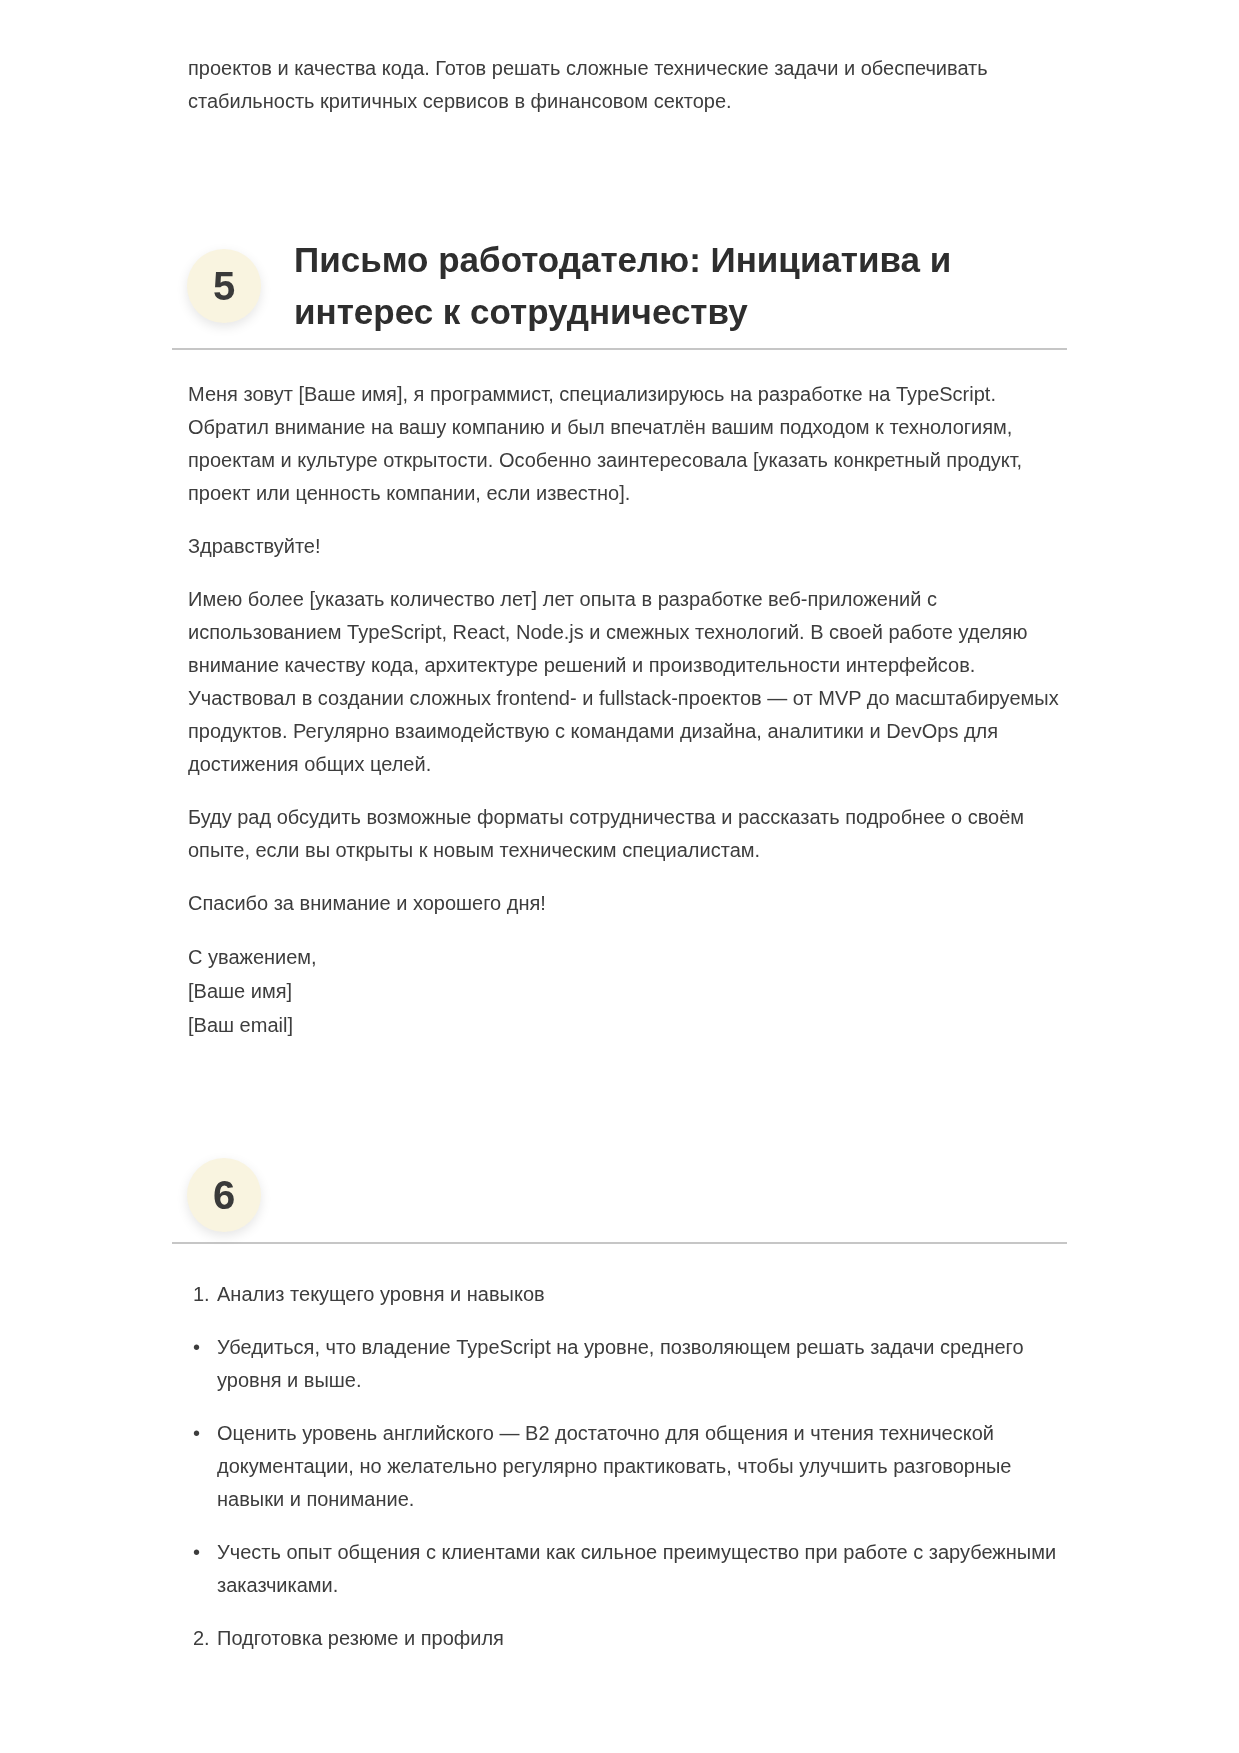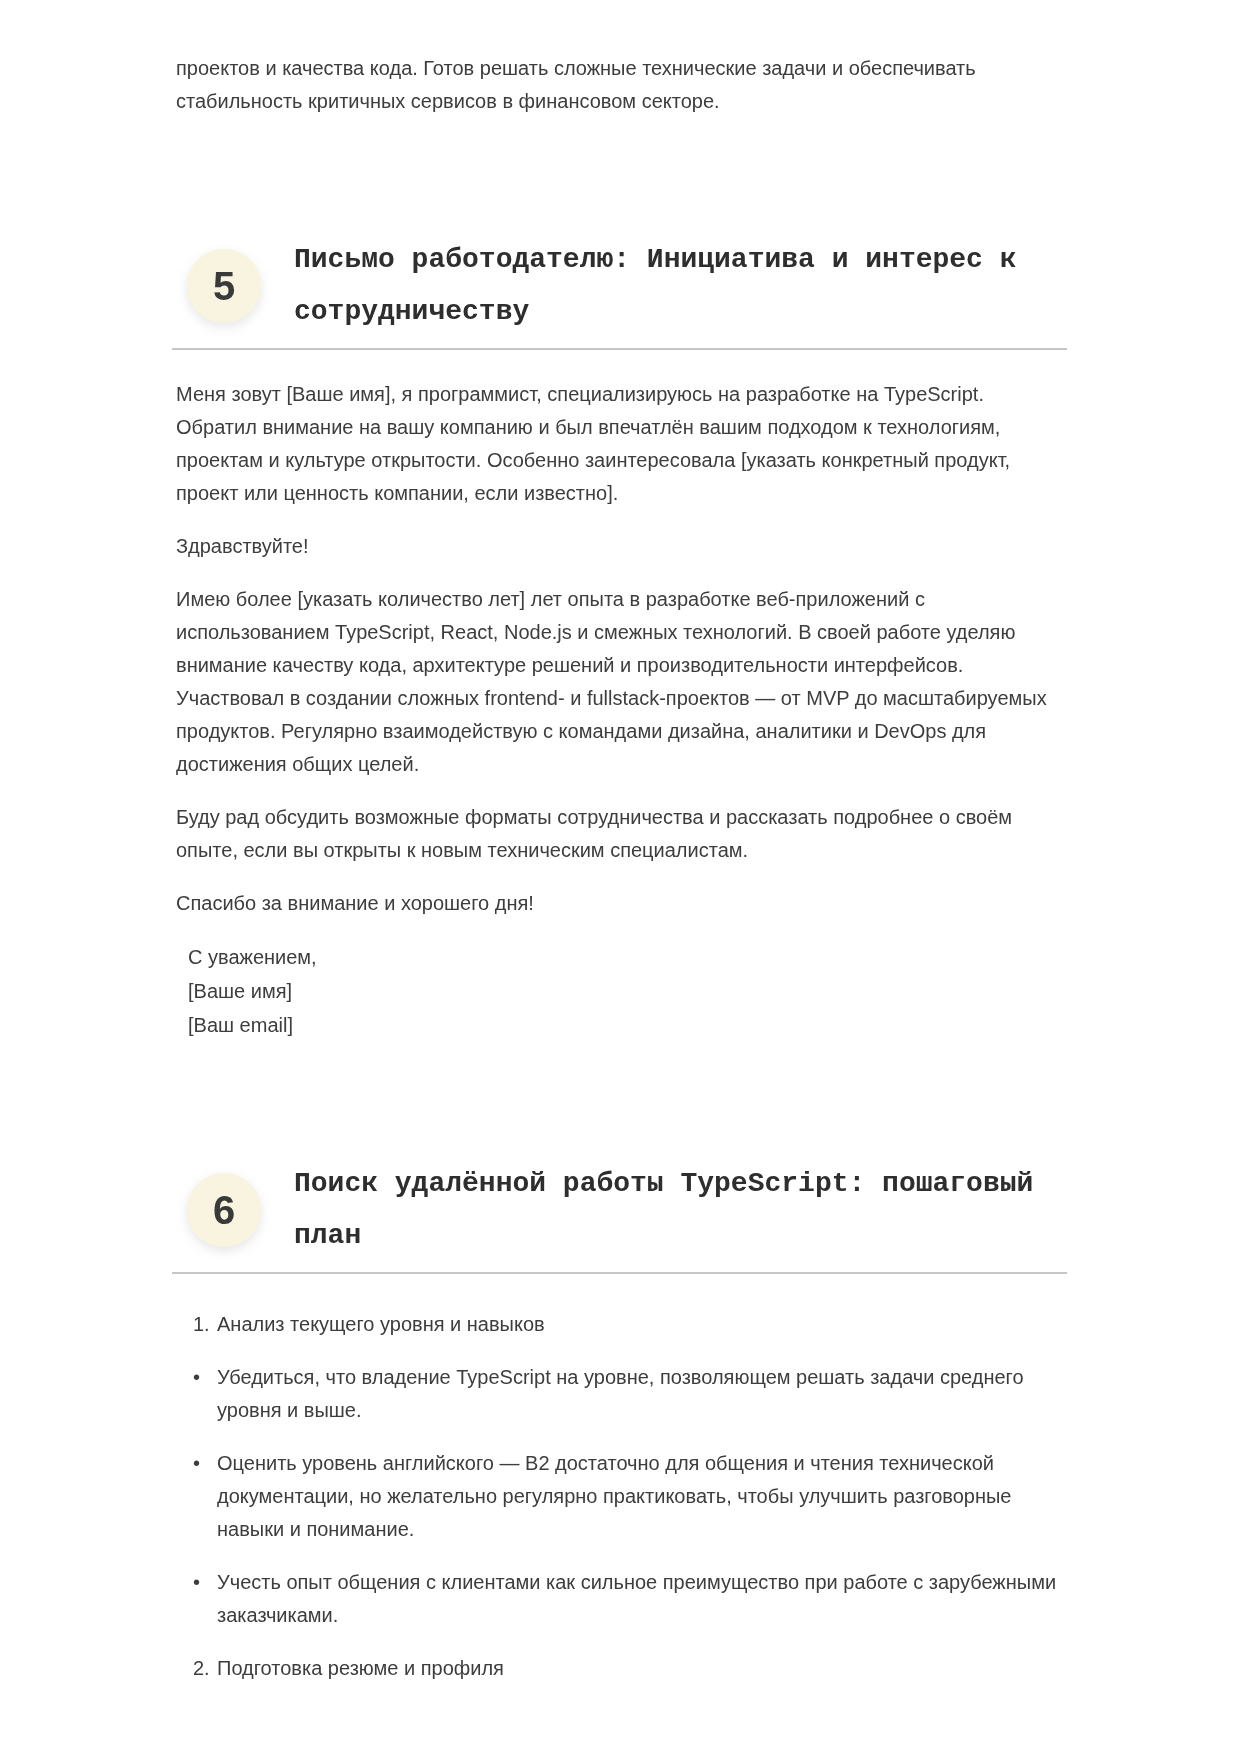--- a/index.html
+++ b/index.html
@@ -17,21 +17,21 @@
     box-sizing: border-box;
     width: 1239px;
     height: 1753px;
     padding: 52px 172px 0 172px;
     background: var(--page_bg, #ffffff);
   }
   .body-text {
     font-size: 20px;
     line-height: 33px;
     color: var(--body_color, #3d3d3d);
-    margin: 0 0 20px 4px;
+    margin: 0 0 20px 16px;
   }
   .intro { margin-bottom: 0; }
   .sec-header {
     display: flex;
     align-items: center;
     margin: 116px 0 0 15px;
   }
   .badge {
     width: 74px;
     height: 74px;
@@ -41,25 +41,24 @@
     align-items: center;
     justify-content: center;
     font-size: 40px;
     font-weight: 700;
     background: var(--badge_bg, #f9f4e0);
     color: var(--badge_text, #3a3a3a);
     box-shadow: 0 4px 12px rgba(0,0,0,0.10);
   }
   .sec-title {
     margin: 0 0 0 33px;
-    font-size: 28px;
+    font-size: 35px;
     font-weight: 700;
     line-height: 52px;
     color: var(--heading_color, #2e2e2e);
-    font-family: Liberation Mono, monospace;
   }
   .divider {
     border: 0;
     border-top: 2px solid var(--divider_color, #c6c6c6);
     margin: 10px 0 0 0;
   }
   .sec-body { margin-top: 28px; }
   .signature {
     font-size: 20px;
     line-height: 34px;
@@ -101,21 +100,20 @@
         <div>С уважением,</div>
         <div>[Ваше имя]</div>
         <div>[Ваш email]</div>
       </div>
     </div>
   </section>
 
   <section>
     <header class="sec-header">
       <div class="badge">6</div>
-      <h2 class="sec-title">Поиск удалённой работы TypeScript: пошаговый план</h2>
     </header>
     <hr class="divider">
     <div class="list">
       <div class="list-item">
         <span class="marker">1.</span>
         <span class="item-text">Анализ текущего уровня и навыков</span>
       </div>
       <div class="list-item">
         <span class="marker">•</span>
         <span class="item-text">Убедиться, что владение TypeScript на уровне, позволяющем решать задачи среднего уровня и выше.</span>

